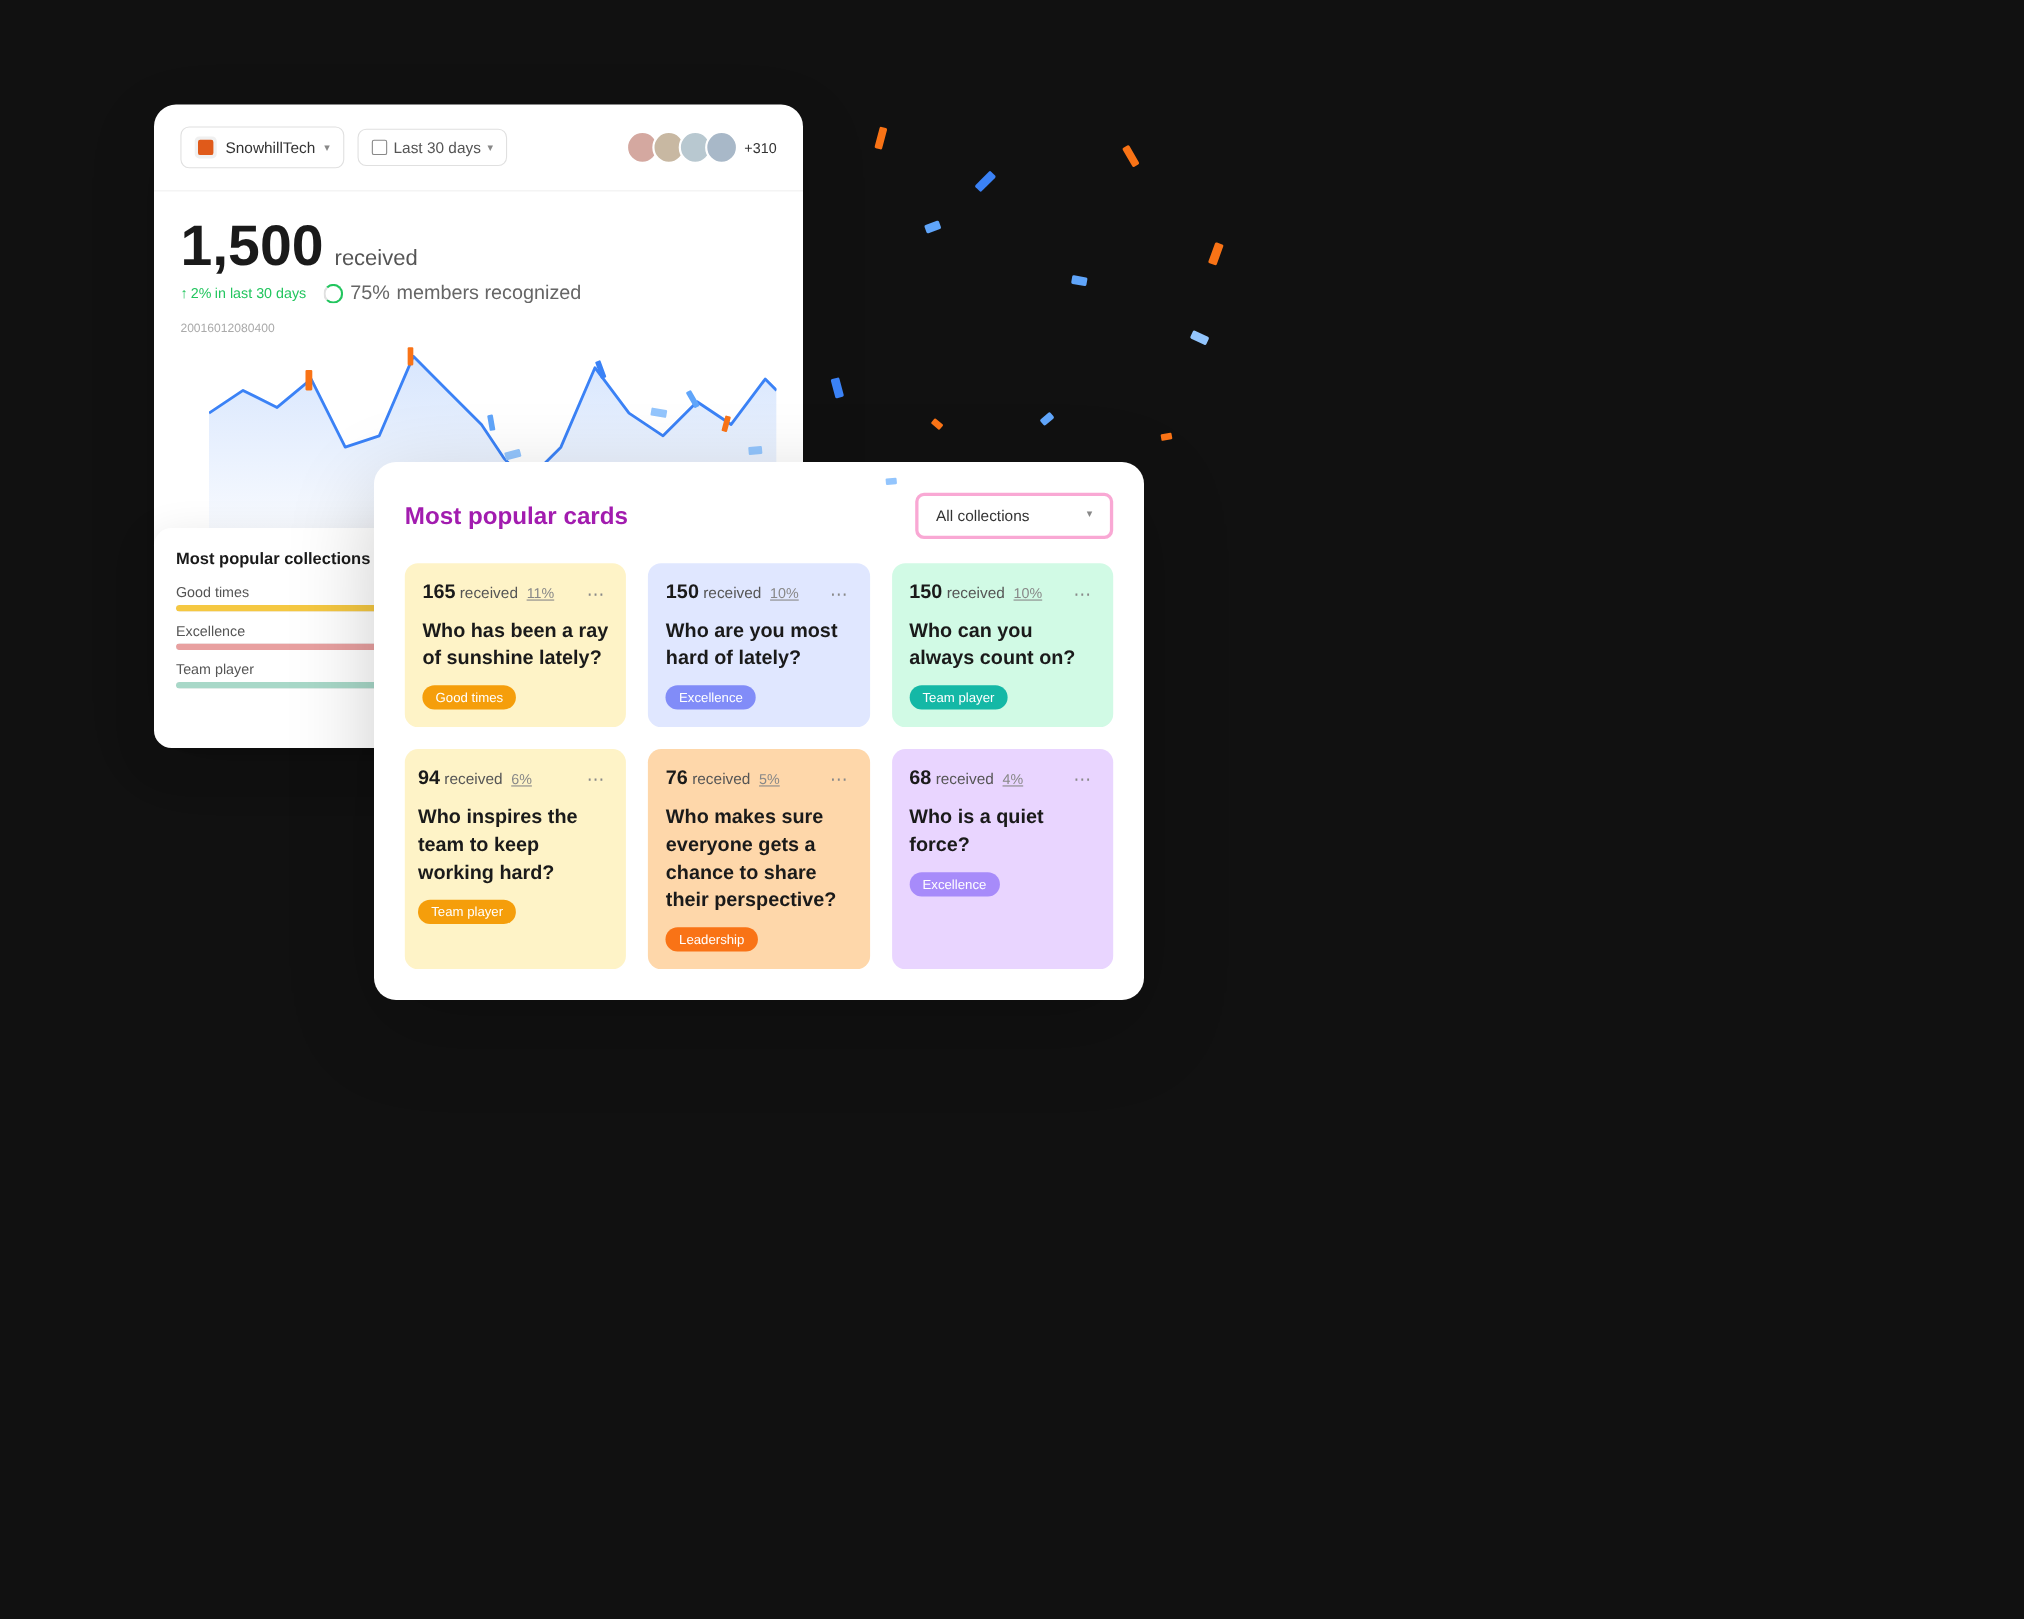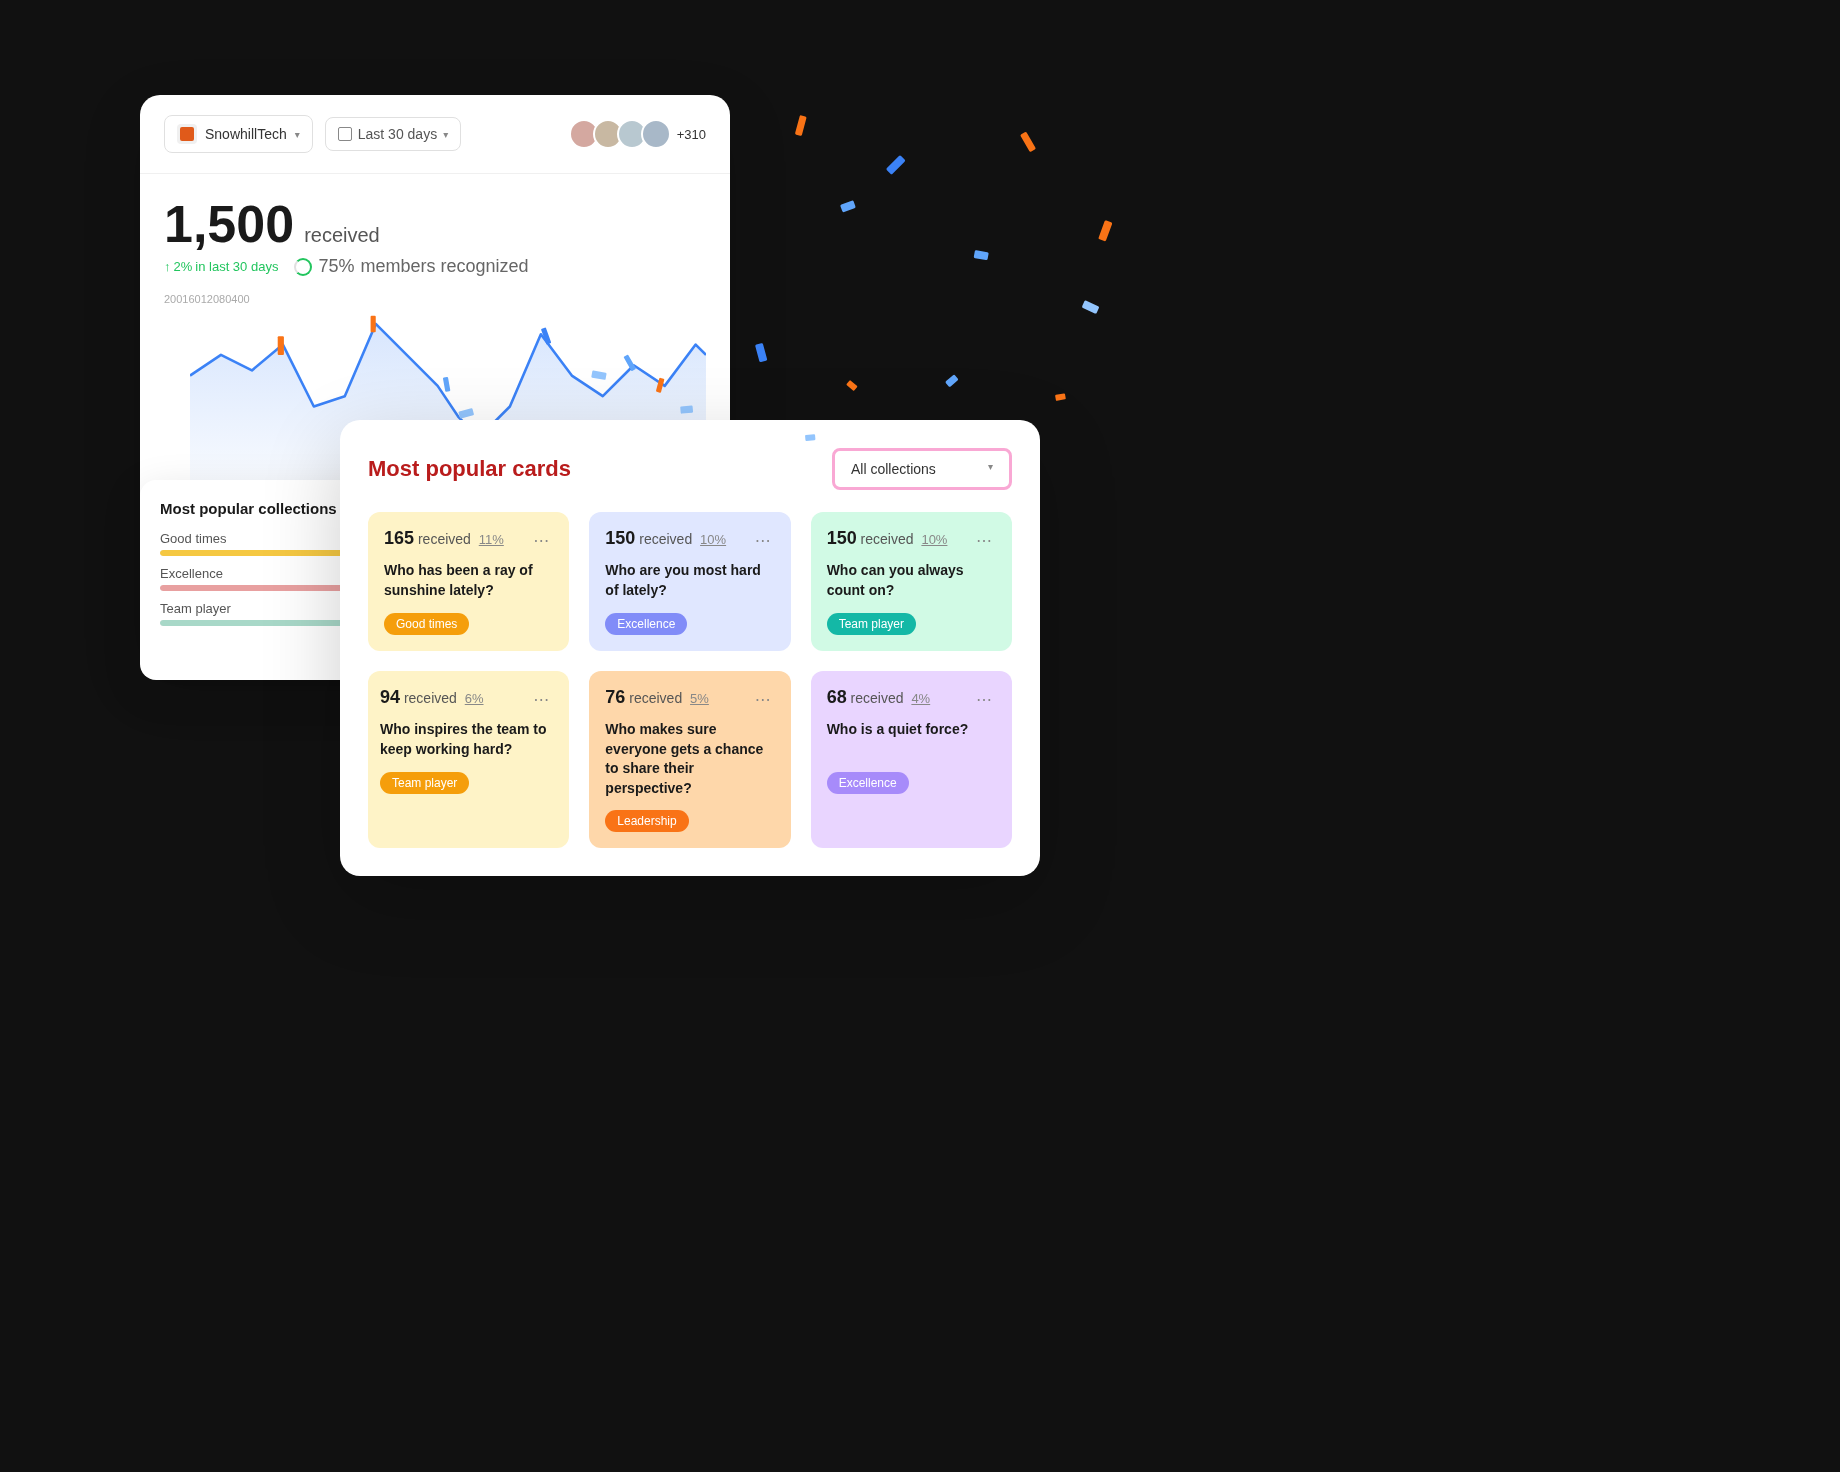--- a/index.html
+++ b/index.html
@@ -277,21 +277,21 @@
     .cards-panel-header {
       display: flex;
       align-items: center;
       justify-content: space-between;
       margin-bottom: 22px;
     }
 
     .cards-panel-title {
       font-size: 22px;
       font-weight: 700;
-      color: #b91c1c;
+      color: #a21caf;
     }
 
     .collections-filter {
       display: flex;
       gap: 8px;
       background: #fff;
       border: 3px solid #f9a8d4;
       border-radius: 8px;
       padding: 10px 16px;
       font-size: 14px;
@@ -334,21 +334,21 @@
     }
 
     .card-stat .pct {
       font-size: 13px;
       color: #888;
       margin-left: 4px;
       text-decoration: underline;
     }
 
     .card-body {
-      font-size: 14px;
+      font-size: 18px;
       font-weight: 600;
       color: #1a1a1a;
       line-height: 1.4;
       margin-bottom: 12px;
       min-height: 40px;
     }
 
     .card-tag {
       display: inline-flex;
       align-items: center;

